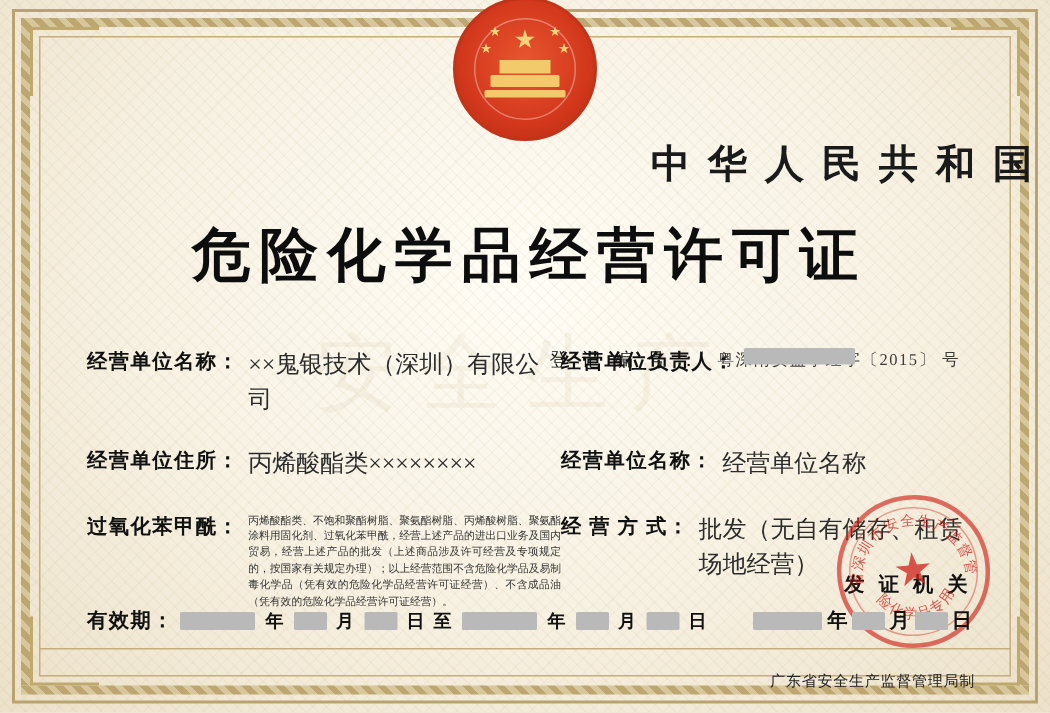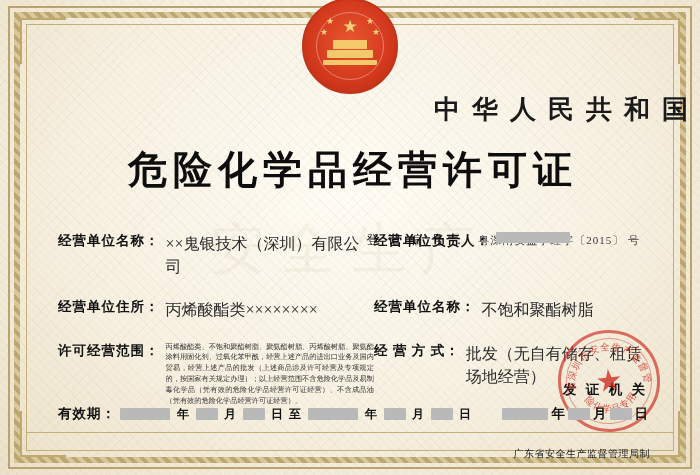--- a/index.html
+++ b/index.html
@@ -216,27 +216,27 @@
       </div>
     </div>
 
     <div class="row">
       <div class="col left">
         <span class="lab">经营单位住所：</span>
         <span class="val">丙烯酸酯类××××××××</span>
       </div>
       <div class="col right">
         <span class="lab">经营单位名称：</span>
-        <span class="val">不饱和聚酯树脂</span>
+        <span class="val">经营单位名称</span>
       </div>
     </div>
 
     <div class="row">
       <div class="col left">
-        <span class="lab">许可经营范围：</span>
+        <span class="lab">过氧化苯甲酰：</span>
         <span class="scope">丙烯酸酯类、不饱和聚酯树脂、聚氨酯树脂、丙烯酸树脂、聚氨酯涂料用固化剂、过氧化苯甲酰，经营上述产品的进出口业务及国内贸易，经营上述产品的批发（上述商品涉及许可经营及专项规定的，按国家有关规定办理）；以上经营范围不含危险化学品及易制毒化学品（凭有效的危险化学品经营许可证经营）、不含成品油（凭有效的危险化学品经营许可证经营）。</span>
       </div>
       <div class="col right">
         <span class="lab">经 营 方 式：</span>
         <span class="val">批发（无自有储存、租赁场地经营）</span>
       </div>
     </div>
 
   </div>
 

